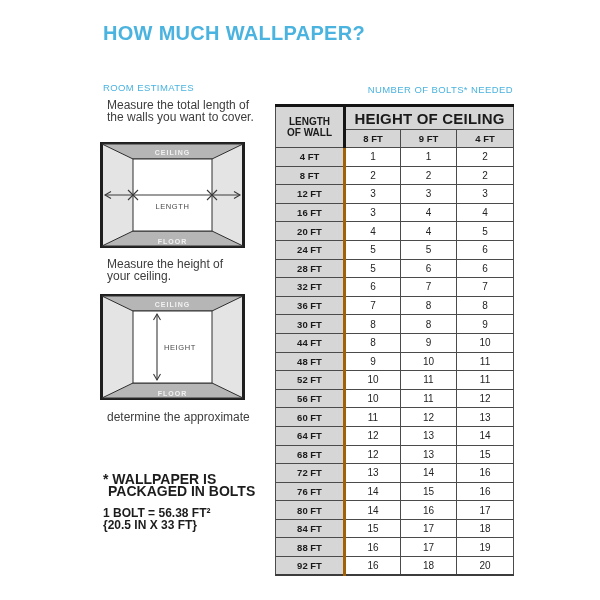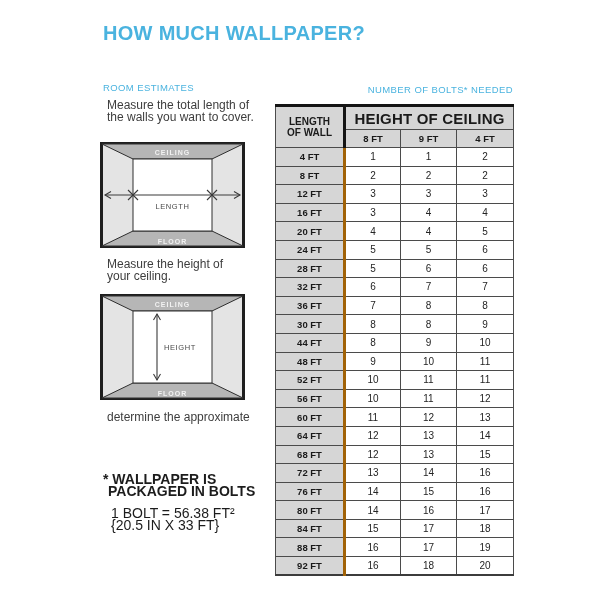--- a/index.html
+++ b/index.html
@@ -19,21 +19,21 @@
   .re-heading { left: 95px; top: 82px; }
   .table-heading { left: 267px; top: 84px; width: 238px; text-align: right; }
 
   .copy { position: absolute; left: 99px; font-size: 12px; color: var(--body-ink); line-height: 11.5px; }
   .copy.step1 { top: 100px; }
   .copy.step2 { top: 259px; }
   .copy.step3 { top: 412px; }
 
   .footnote { position: absolute; left: 95px; top: 474px; font-size: 14px; font-weight: bold; color: var(--ink); line-height: 11.5px; }
   .footnote .indent { padding-left: 5px; }
-  .bolt-spec { position: absolute; left: 103px; top: 507px; font-size: 14px; font-weight: normal; color: var(--ink); line-height: 12px; }
+  .bolt-spec { position: absolute; left: 95px; top: 507px; font-size: 12px; font-weight: bold; color: var(--ink); line-height: 12px; }
 
   .diagram { position: absolute; left: 92px; width: 145px; height: 106px; }
   .diagram.d1 { top: 142px; }
   .diagram.d2 { top: 294px; }
   .diagram svg { display: block; width: 100%; height: 100%; }
   .diag-band-label { font-size: 7px; font-weight: bold; fill: #f2f2f2; letter-spacing: 1px; }
   .diag-dim-label { font-size: 7.5px; fill: #4a4a4a; letter-spacing: 0.6px; }
 
   .bolts-table {
     position: absolute; left: 267px; top: 104px; width: 238px;

